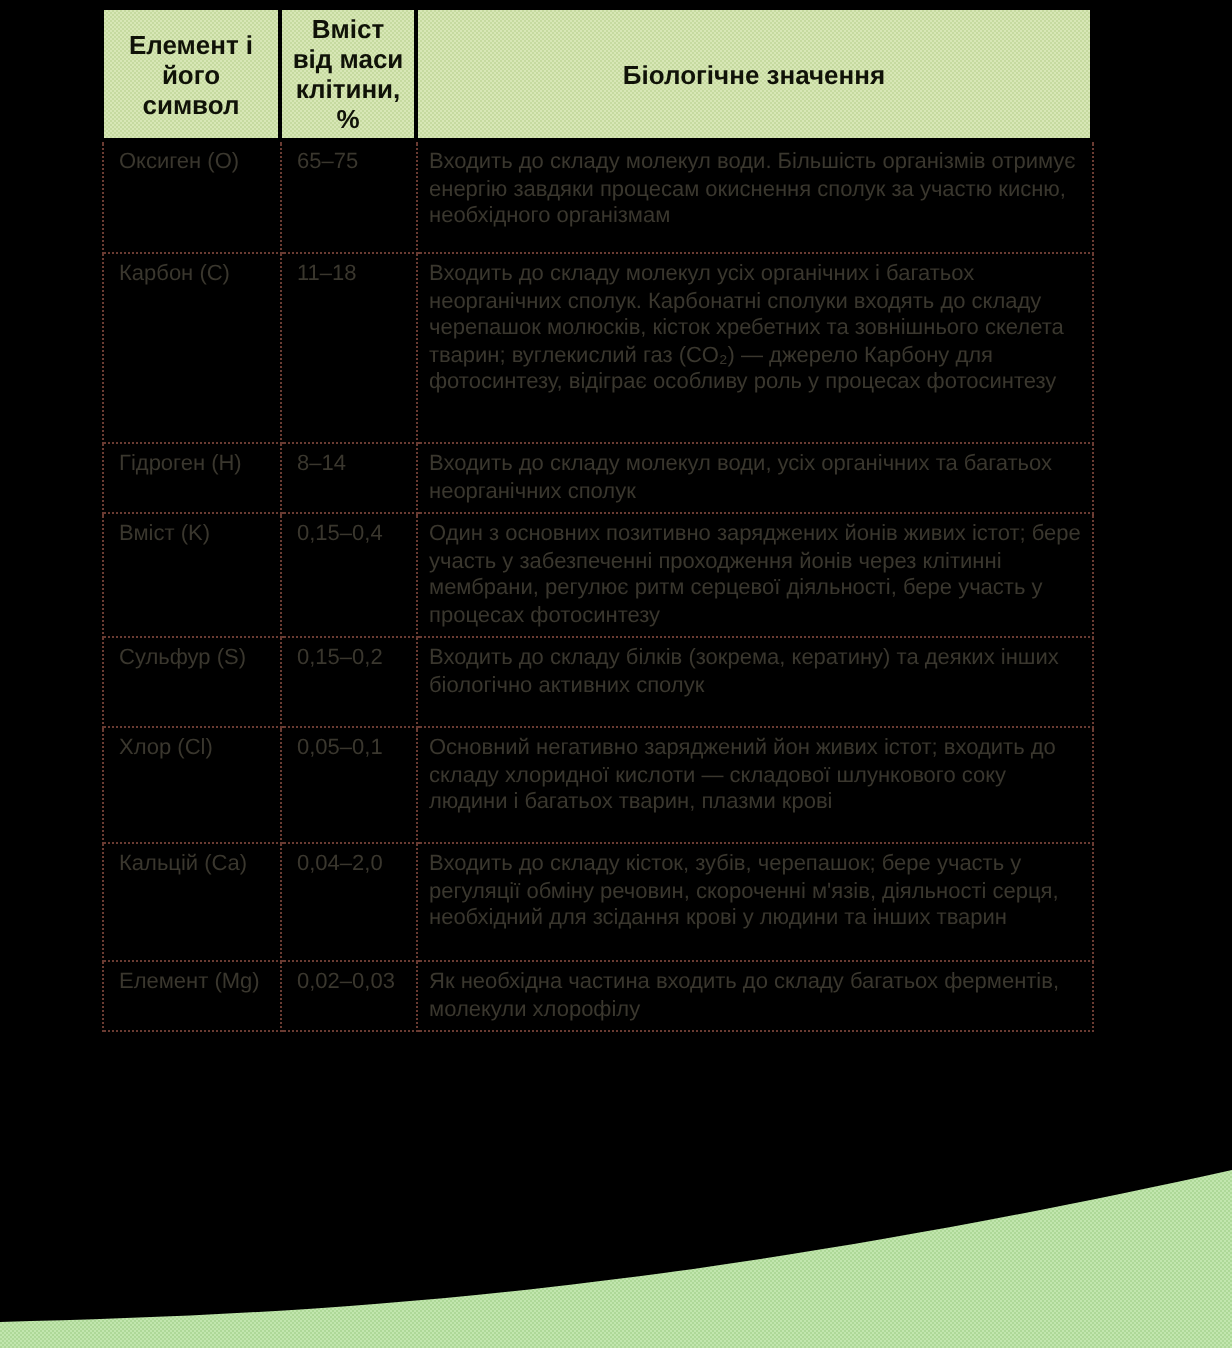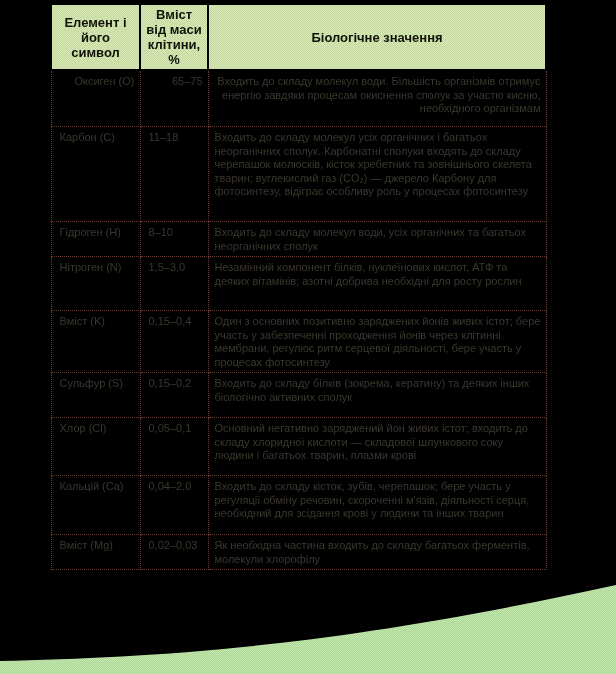--- a/index.html
+++ b/index.html
@@ -24,21 +24,21 @@
   }
   .tbl td{
     border:1px dotted #6a3b32;
     color:#3a372e;font-size:11px;line-height:13.5px;
     vertical-align:top;padding:4px 5px 2px 6px;
     background:#000;
     overflow:hidden;
   }
   .tbl td.elem{padding-left:8px;}
   .tbl td.pct{padding-left:8px;}
-  tr.r1 td{height:49px;text-align:right;} tr.r2 td{height:88px;} tr.r3 td{height:28px;}
+  tr.r1 td{height:49px;} tr.r2 td{height:88px;} tr.r3 td{height:28px;}
   tr.r4 td{height:47px;} tr.r5 td{height:51px;} tr.r6 td{height:55px;}
   tr.r7 td{height:38px;} tr.r8 td{height:51px;} tr.r9 td{height:52px;}
   tr.r10 td{height:28px;}
   .swoosh{position:absolute;left:0;top:554px;width:616px;height:120px;display:block;}
 </style>
 </head>
 <body>
 
 <div class="stage">
 
@@ -63,29 +63,24 @@
     </tr>
 
     <tr class="r2">
       <td class="elem">Карбон (C)</td>
       <td class="pct">11–18</td>
       <td class="sig">Входить до складу молекул усіх органічних і багатьох неорганічних сполук. Карбонатні сполуки входять до складу черепашок молюсків, кісток хребетних та зовнішнього скелета тварин; вуглекислий газ (CO₂) — джерело Карбону для фотосинтезу, відіграє особливу роль у процесах фотосинтезу</td>
     </tr>
 
     <tr class="r3">
       <td class="elem">Гідроген (H)</td>
-      <td class="pct">8–10</td>
+      <td class="pct">8–14</td>
       <td class="sig">Входить до складу молекул води, усіх органічних та багатьох неорганічних сполук</td>
     </tr>
 
-    <tr class="r4">
-      <td class="elem">Нітроген (N)</td>
-      <td class="pct">1,5–3,0</td>
-      <td class="sig">Незамінний компонент білків, нуклеїнових кислот, АТФ та деяких вітамінів; азотні добрива необхідні для росту рослин</td>
-    </tr>
 
 
     <tr class="r6">
       <td class="elem">Вміст (K)</td>
       <td class="pct">0,15–0,4</td>
       <td class="sig">Один з основних позитивно заряджених йонів живих істот; бере участь у забезпеченні проходження йонів через клітинні мембрани, регулює ритм серцевої діяльності, бере участь у процесах фотосинтезу</td>
     </tr>
 
     <tr class="r7">
       <td class="elem">Сульфур (S)</td>
@@ -99,21 +94,21 @@
       <td class="sig">Основний негативно заряджений йон живих істот; входить до складу хлоридної кислоти — складової шлункового соку людини і багатьох тварин, плазми крові</td>
     </tr>
 
     <tr class="r9">
       <td class="elem">Кальцій (Ca)</td>
       <td class="pct">0,04–2,0</td>
       <td class="sig">Входить до складу кісток, зубів, черепашок; бере участь у регуляції обміну речовин, скороченні м'язів, діяльності серця, необхідний для зсідання крові у людини та інших тварин</td>
     </tr>
 
     <tr class="r10">
-      <td class="elem">Вміст (Mg)</td>
+      <td class="elem">Елемент (Mg)</td>
       <td class="pct">0,02–0,03</td>
       <td class="sig">Як необхідна частина входить до складу багатьох ферментів, молекули хлорофілу</td>
     </tr>
   </tbody>
   </table>
 
   <svg class="swoosh" viewBox="0 0 616 120" xmlns="http://www.w3.org/2000/svg" aria-hidden="true">
     <defs>
       <pattern id="dither" width="2" height="2" patternUnits="userSpaceOnUse">
         <rect width="2" height="2" fill="#aed898"></rect>

